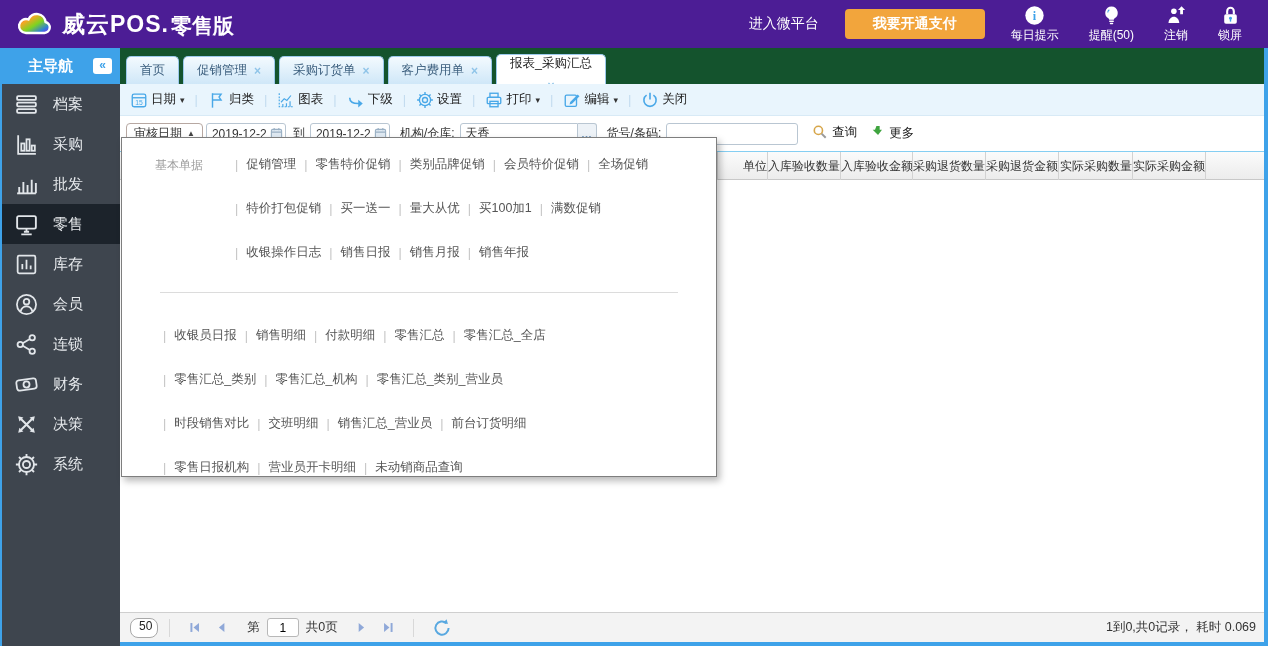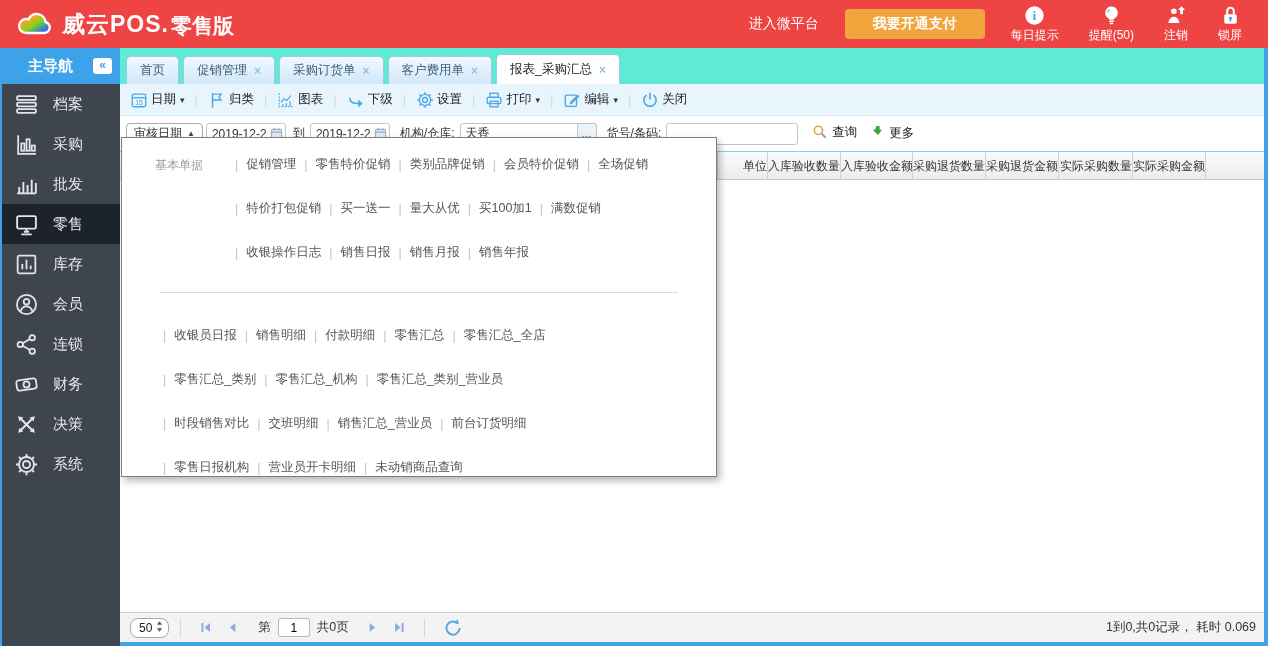--- a/index.html
+++ b/index.html
@@ -1,20 +1,20 @@
 <!DOCTYPE html>
 <html><head>
 <meta charset="utf-8">
 <style>
   * { margin:0; padding:0; box-sizing:border-box; }
   html,body { width:1268px; height:646px; overflow:hidden; }
   body { font-family:"Liberation Sans", sans-serif; background:#fff; position:relative; }
 
   
-  .app-header { position:absolute; left:0; top:0; width:1268px; height:48px; background:#ef4444; display:flex; align-items:center; z-index:10; }
+  .app-header { position:absolute; left:0; top:0; width:1268px; height:48px; background:#4c1d95; display:flex; align-items:center; z-index:10; }
   .brand-wrap { display:flex; align-items:center; padding-left:14px; gap:6px; }
   .brand { color:#fff; font-size:23px; font-weight:bold; letter-spacing:1px; }
   .brand-suffix { color:#fff; font-size:21px; font-weight:bold; margin-left:-4px; padding-top:4px; }
   .header-right { margin-left:auto; display:flex; align-items:center; gap:26px; padding-right:26px; }
   .platform-link { color:#fff; font-size:14px; cursor:pointer; }
   .pay-button { background:#F2A53C; color:#fff; font-size:14px; font-weight:bold; border-radius:4px; padding:6px 28px; cursor:pointer; }
   .h-action { display:flex; flex-direction:column; align-items:center; color:#fff; font-size:12px; cursor:pointer; gap:1px; }
   .h-ic svg { width:21px; height:21px; display:block; }
   .h-lb { white-space:nowrap; }
 
@@ -26,23 +26,23 @@
   .nav-item { height:40px; display:flex; align-items:center; padding-left:14px; gap:14px; color:#E6E9EC; font-size:15px; cursor:pointer; }
   .nav-item.active { background:#1C232B; }
   .nav-ic svg { width:25px; height:25px; display:block; }
   .frame-left { position:absolute; left:0; top:48px; bottom:0; width:2px; background:#3EA2E9; z-index:11; }
 
   
   .main { position:absolute; left:120px; top:48px; right:0; bottom:0; display:flex; flex-direction:column; }
   .frame-right { position:absolute; right:0; top:48px; bottom:0; width:4px; background:#3EA2E9; z-index:60; }
 
   
-  .tabrow { height:36px; background:#5eead4; display:flex; align-items:flex-end; padding-left:6px; }
+  .tabrow { height:36px; background:#14532d; display:flex; align-items:flex-end; padding-left:6px; }
   .tab { background:linear-gradient(#F3FAFE,#CFE7F8); border:1px solid #9CC9EC; border-bottom:none; border-radius:5px 5px 0 0; height:28px; padding:0 13px; margin-right:4px; display:flex; align-items:center; gap:7px; font-size:12.5px; color:#3C5F7E; cursor:pointer; }
-  .tab.active { background:#fff; color:#222; height:30px; }
+  .tab.active { background:#fff; color:#222; height:30px;flex-direction:column; }
   .tab-x { color:#8FC4E8; font-size:12px; font-weight:bold; cursor:pointer; }
 
   
   .toolbar { height:32px; background:#E9F5FD; border-bottom:1px solid #D8EAF6; display:flex; align-items:center; padding-left:8px; }
   .tb-btn { display:flex; align-items:center; gap:3px; font-size:12.5px; color:#222; cursor:pointer; padding:0 2px; }
   .tb-ic svg { width:18px; height:18px; display:block; }
   .tb-caret { font-size:9px; color:#333; margin-left:1px; }
   .tb-sep { color:#C3DCEF; margin:0 8px; font-size:13px; }
 
   
@@ -60,21 +60,21 @@
   .query-btn, .more-btn { display:flex; align-items:flex-start; gap:4px; margin-left:14px; cursor:pointer; font-size:12.5px; color:#222; }
   .query-btn svg { width:16px; height:16px; } .more-btn svg { width:14px; height:14px; }
 
   
   .grid-header { height:29px; border-top:1px solid #85CEF2; border-bottom:1px solid #C8C8C8; background:linear-gradient(#FBFBFB,#ECECEC); display:flex; padding-left:540px; }
   .gh-cell { border-right:1px solid #D2D2D2; height:28px; line-height:28px; text-align:right; font-size:12px; color:#333; white-space:nowrap; overflow:hidden; cursor:pointer; flex-shrink:0; }
   .content { flex:1; background:#fff; }
 
   
   .pagebar { height:30px; background:#F3F3F3; border-top:1px solid #CFCFCF; display:flex; align-items:center; padding:0 10px; position:relative; }
-  .size-select { background:#fff; border:1px solid #A8A8A8; border-radius:8px; height:20px; display:flex; align-items:center; gap:4px; padding:0 5px 0 8px; font-size:12px; color:#222; cursor:pointer; }
+  .size-select { background:#fff; border:1px solid #A8A8A8; border-radius:8px; height:20px; display:flex; align-items:center; gap:16px; padding:0 5px 0 8px; font-size:12px; color:#222; cursor:pointer;flex-direction:column; }
   .pg-sep { width:1px; height:18px; background:#D8D8D8; margin:0 11px; }
   .pg-btn { margin:0 7px; cursor:pointer; display:flex; align-items:center; }
   .pg-btn svg { width:13px; height:13px; display:block; }
   .pg-text { font-size:12.5px; color:#333; margin:0 3px; white-space:nowrap; }
   .pg-input { width:32px; height:19px; border:1px solid #B8B8B8; border-radius:3px; text-align:center; font-size:12px; margin:0 4px; font-family:"Liberation Sans",sans-serif; }
   .refresh-btn svg { width:20px; height:20px; }
   .pg-status { position:absolute; right:12px; font-size:12.5px; color:#333; white-space:nowrap; }
 
   
   .menu-panel { position:absolute; left:121px; top:137px; width:596px; height:340px; background:#fff; border:1px solid #7E7E7E; box-shadow:3px 4px 7px rgba(0,0,0,0.28); z-index:50; overflow:hidden; }

